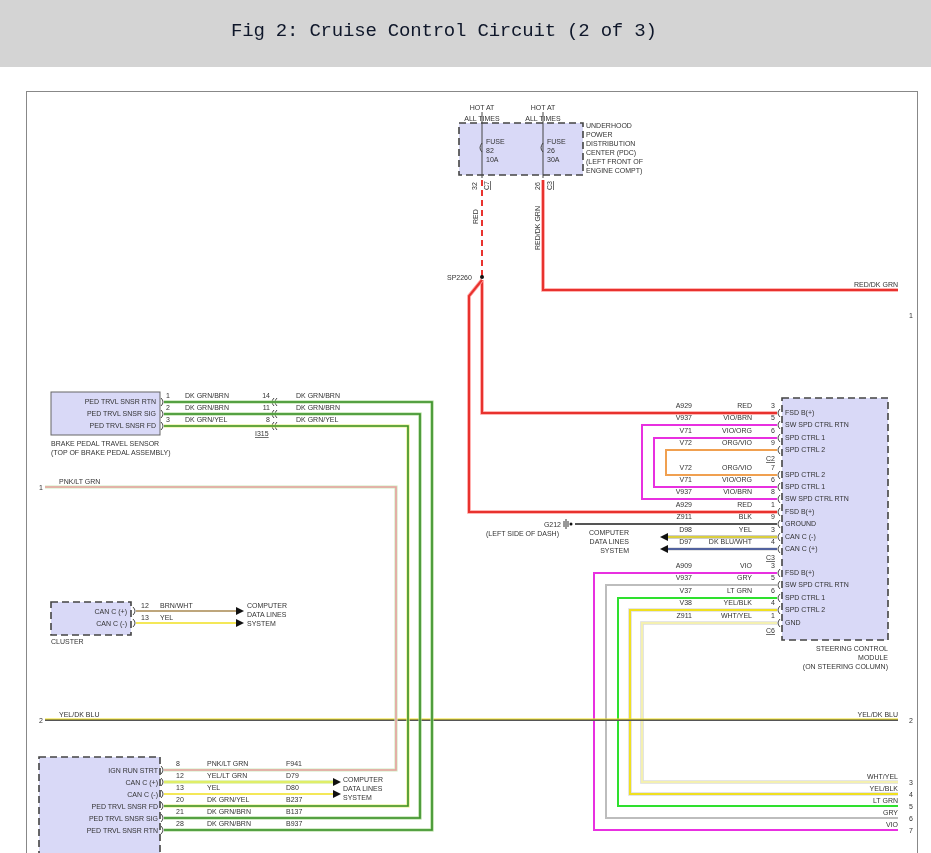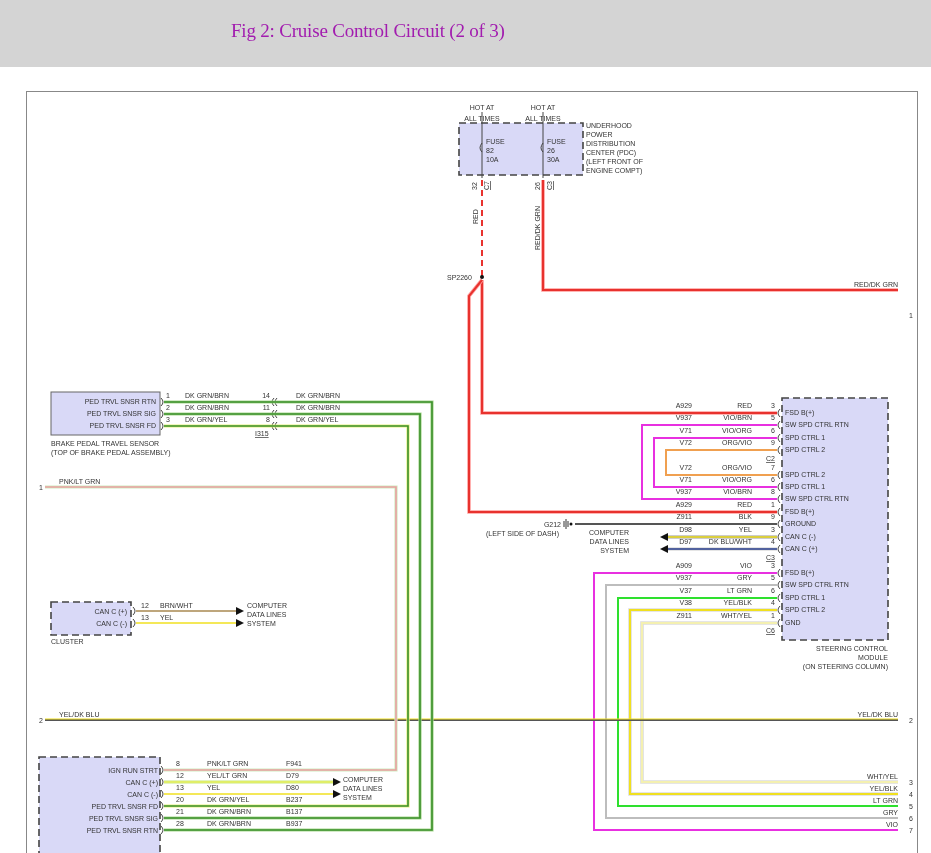--- a/index.html
+++ b/index.html
@@ -1,18 +1,18 @@
 <!DOCTYPE html>
 <html><head>
 <meta charset="utf-8">
 <style>
   html, body { margin:0; padding:0; background:#fff; }
   body { width:931px; height:853px; overflow:hidden; position:relative; font-family:"Liberation Sans", sans-serif; }
   .header { position:absolute; left:0; top:0; width:931px; height:67px; background:#d4d4d4; }
-  .header-title { position:absolute; left:231px; top:20px; font-family:Liberation Serif, serif; font-size:19px; color:#a21caf; letter-spacing:-0.2px; }
+  .header-title { position:absolute; left:231px; top:20px; font-family:Liberation Mono, monospace; font-size:19px; color:#0f172a; letter-spacing:-0.2px; }
   .frame { position:absolute; left:26px; top:91px; width:892px; height:762px; border:1px solid #888; border-bottom:none; box-sizing:border-box; }
   svg { position:absolute; left:0; top:0; }
   svg text { font-family:"Liberation Sans", sans-serif; font-size:7px; fill:#333; }
 </style>
 </head>
 <body>
 
 <div class="header">
   <div class="header-title">Fig 2: Cruise Control Circuit (2 of 3)</div>
 </div>

